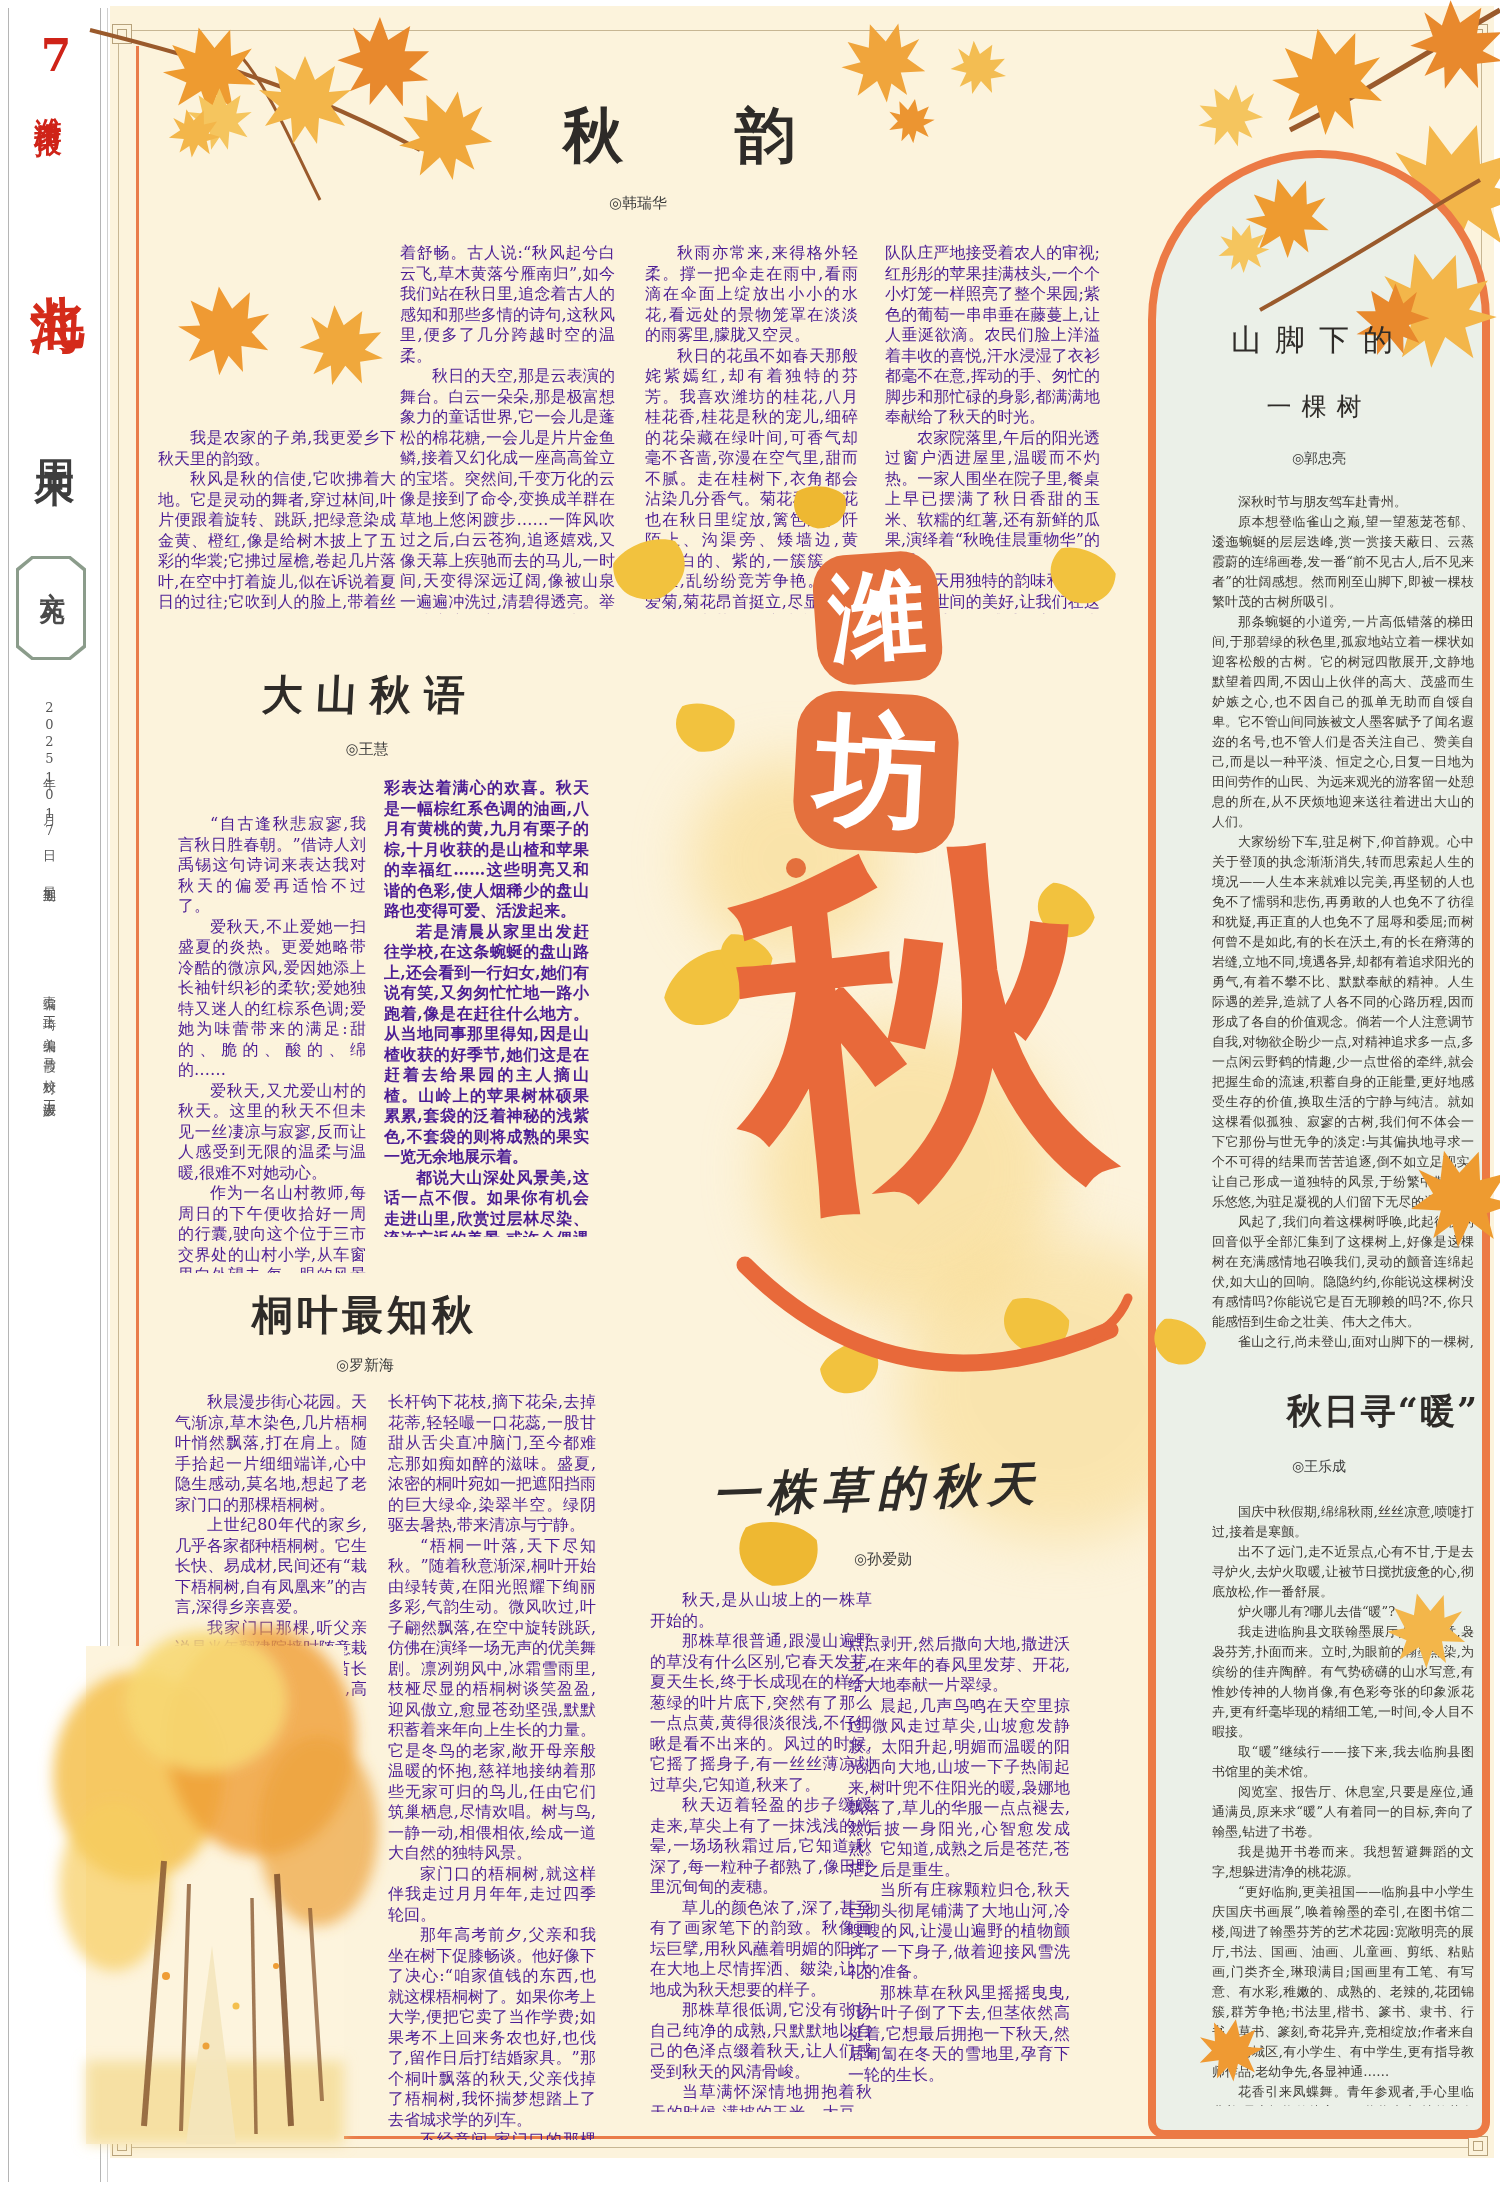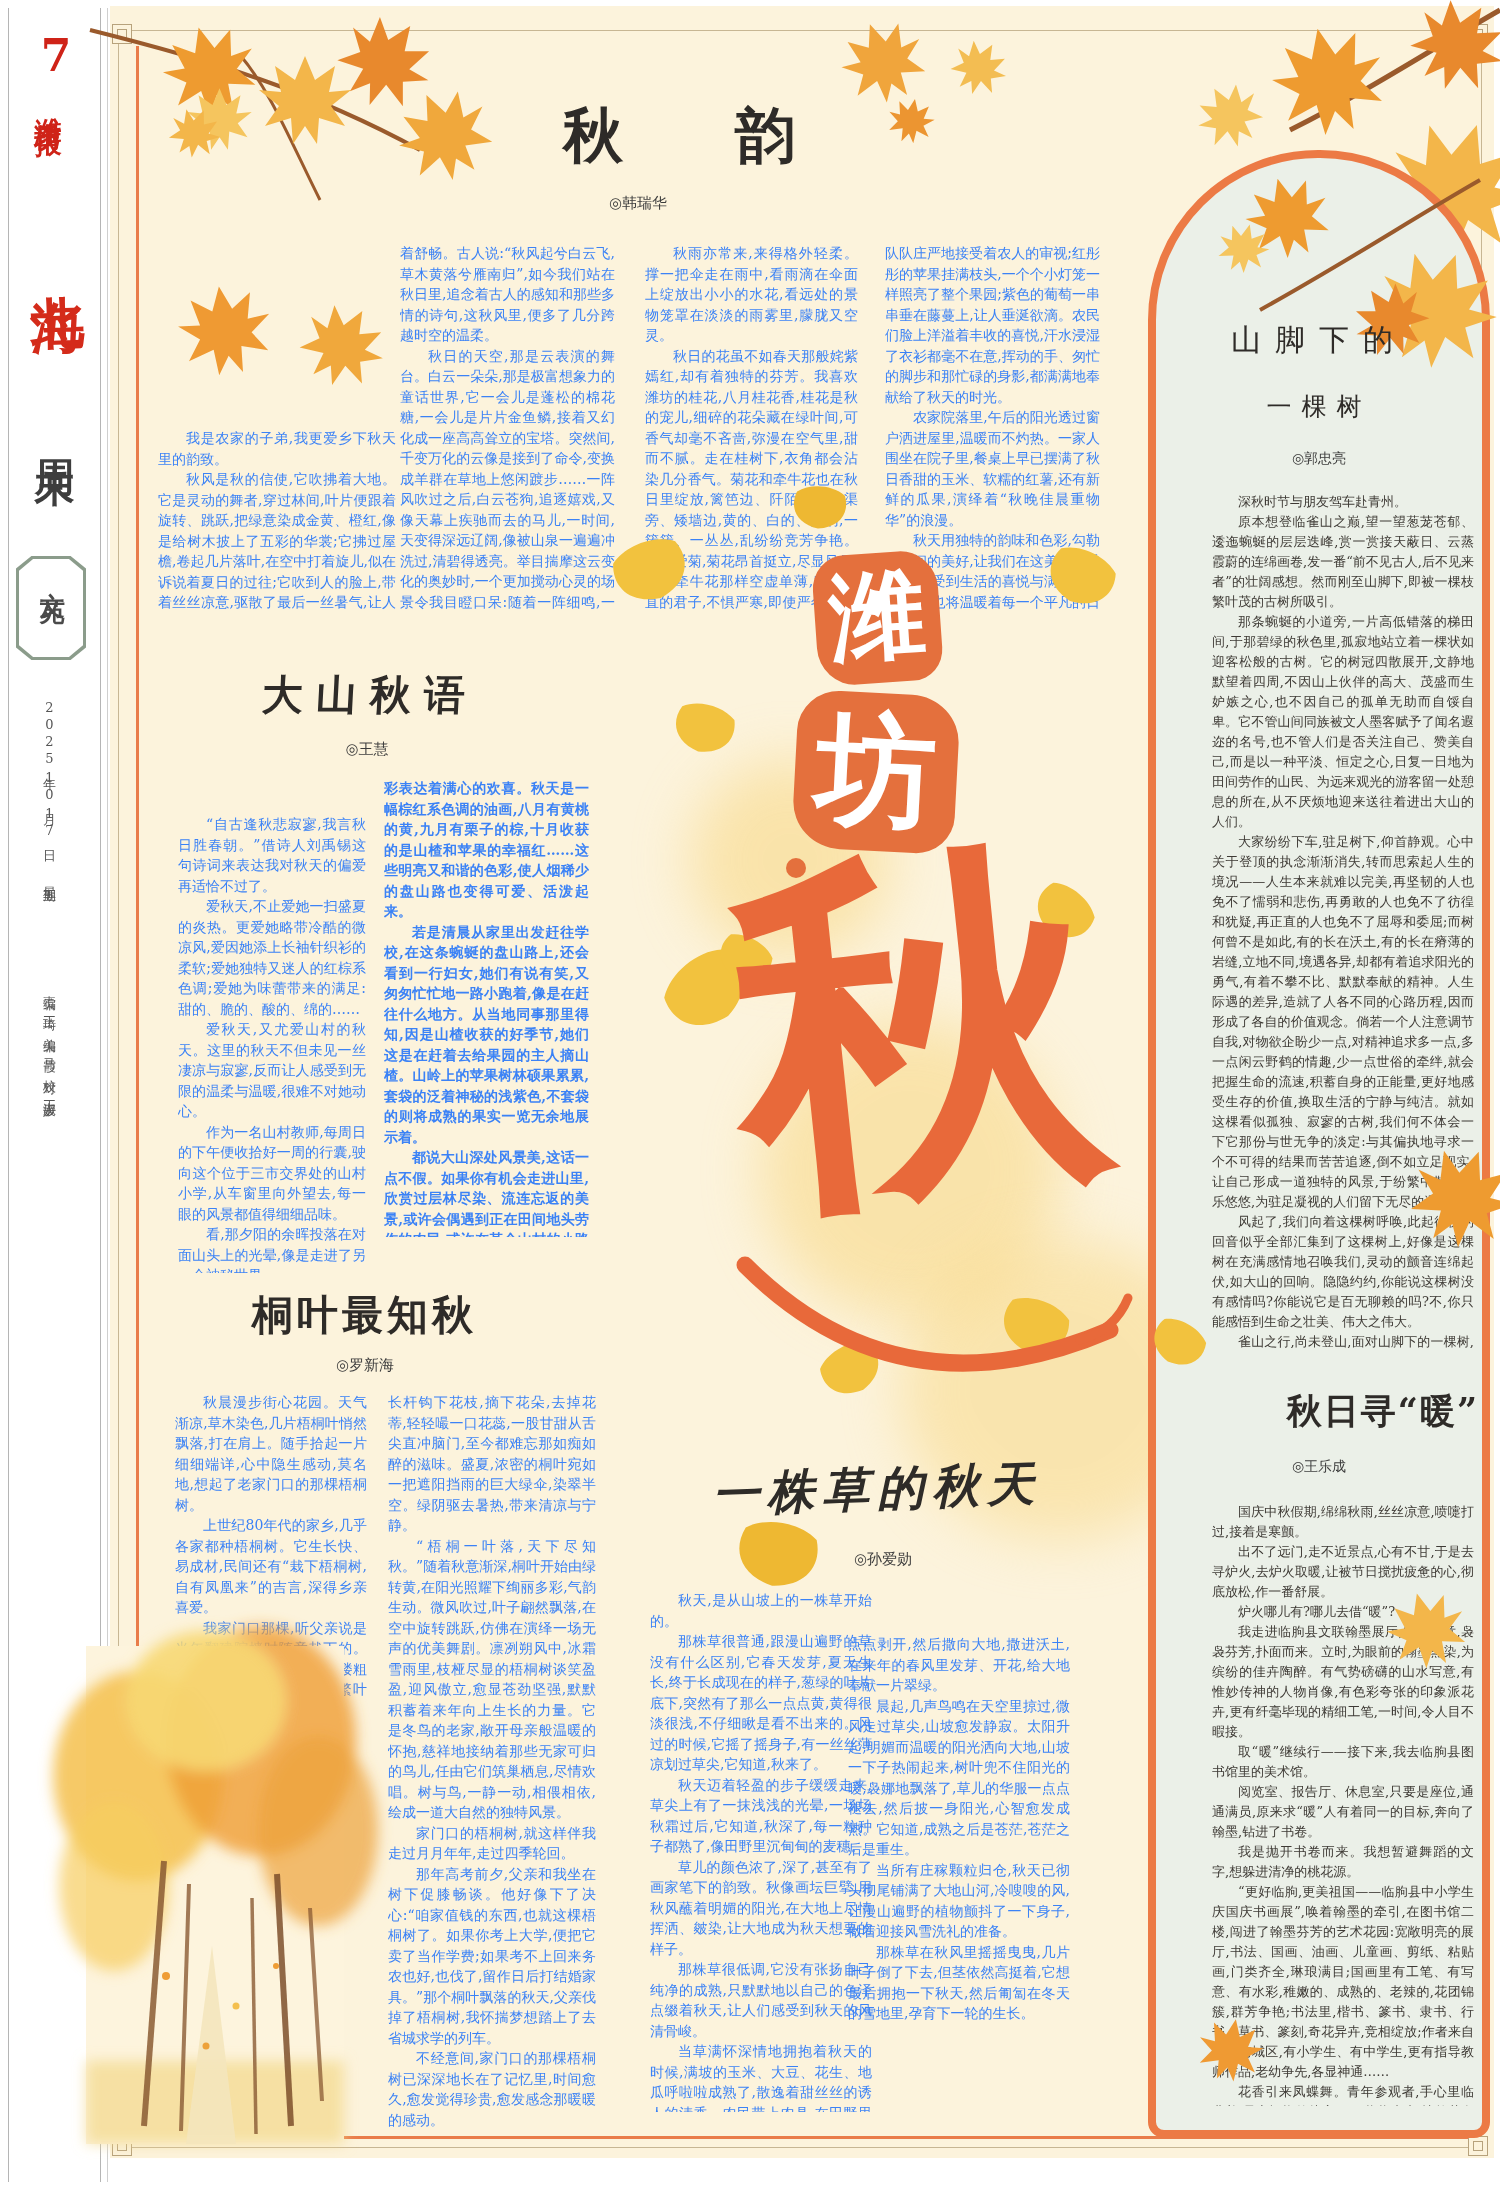--- a/index.html
+++ b/index.html
@@ -23,21 +23,21 @@
   .edbig{left:22px;top:252px;height:180px;font-size:54px;font-weight:bold;color:#d42b1a;letter-spacing:6px;transform:rotate(-2deg);}
   .edsmall{left:28px;top:428px;height:110px;font-size:40px;font-weight:bold;color:#3d3d3d;letter-spacing:6px;}
   .seal{left:16px;top:556px;width:70px;height:104px;background:#8b9c8b;
         clip-path:polygon(22% 0,78% 0,100% 12%,100% 88%,78% 100%,22% 100%,0 88%,0 12%);}
   .seal-in{left:19px;top:559px;width:64px;height:98px;background:#ffffff;
         clip-path:polygon(22% 0,78% 0,100% 12%,100% 88%,78% 100%,22% 100%,0 88%,0 12%);}
   .seal-tx{left:36px;top:572px;height:76px;font-size:25px;color:#4a4a4a;font-weight:bold;letter-spacing:6px;}
   .side-date{left:40px;top:700px;height:260px;font-size:13px;color:#555;letter-spacing:2px;}
   .side-credits{left:40px;top:985px;height:300px;font-size:13px;color:#555;letter-spacing:2px;}
   
-  .col{position:absolute;overflow:hidden;font-size:14px;line-height:20.5px;color:#3b82f6;text-align:justify;}
+  .col{position:absolute;overflow:hidden;font-size:16px;line-height:20.5px;color:#4c1d95;text-align:justify;}
   .para{margin:0;text-indent:2em;}
   .cont .para:first-child{text-indent:0;}
   .byline{position:absolute;text-align:center;font-size:15px;color:#3c3c3c;}
   .h-title{position:absolute;color:#2e2b28;font-weight:bold;white-space:nowrap;}
   
   #panel{left:1148px;top:150px;width:342px;height:1988px;background:#ebf0e8;
          border:8px solid #ec7a45;border-radius:170px 170px 16px 16px;box-sizing:border-box;}
   .panel-col{font-size:13px;line-height:20px;color:#3e3a35;}
   
   .blob{position:absolute;background:#e4703d;border-radius:26% 30% 24% 30%;display:flex;align-items:center;justify-content:center;color:#fff;font-weight:bold;}

